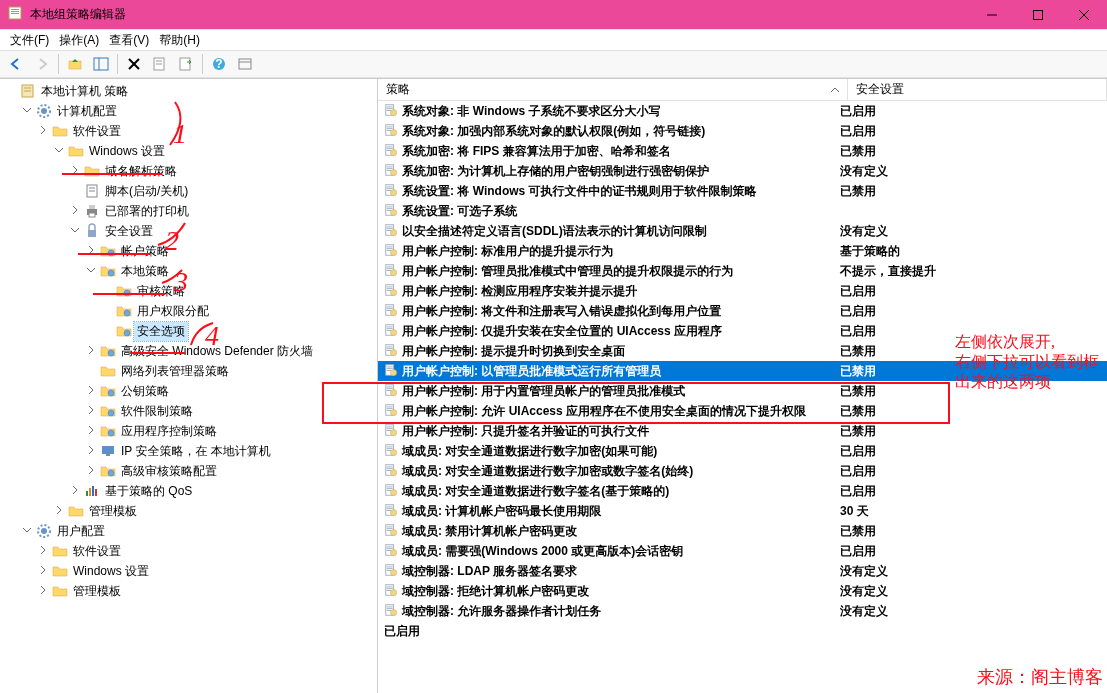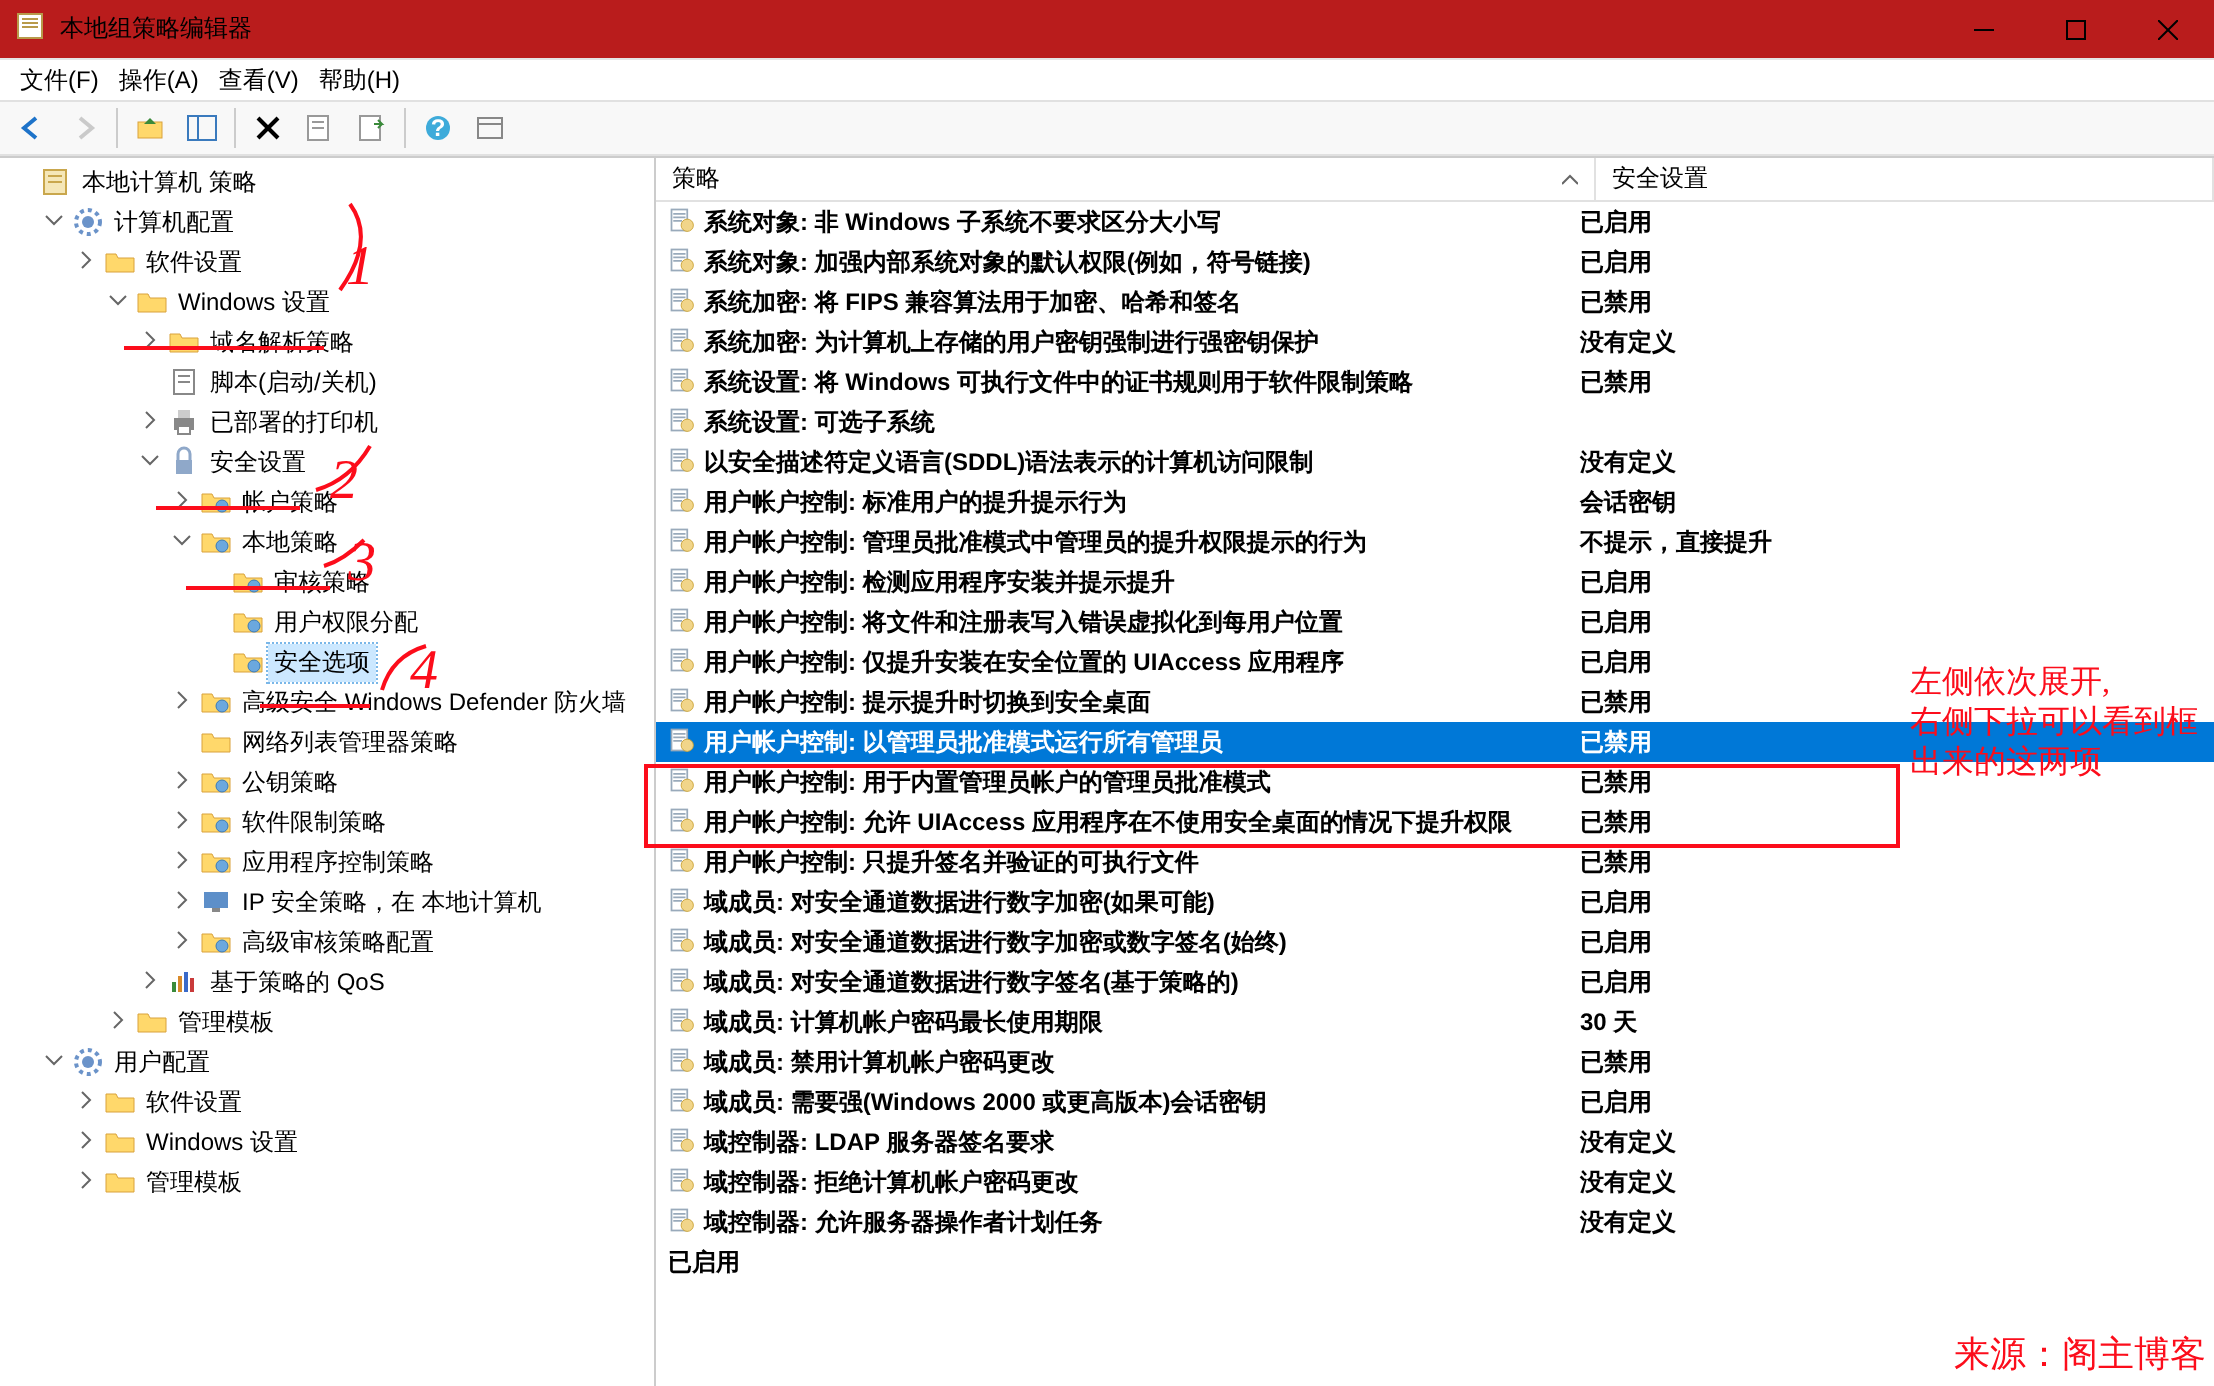--- a/index.html
+++ b/index.html
@@ -1,27 +1,27 @@
 <!DOCTYPE html>
 <html><head>
 <meta charset="utf-8">
 <style>
 * { margin: 0; padding: 0; box-sizing: border-box; font-family: "Microsoft YaHei", "Segoe UI", Tahoma, sans-serif; font-size: 12px; }
 body { background: #fff; width: 1107px; height: 693px; position: relative; overflow: hidden; }
-.titlebar { height: 30px; display: flex; align-items: center; padding: 0 0 0 8px; background: #b91c1c; border-bottom: 1px solid #e5e5e5; }
+.titlebar { height: 30px; display: flex; align-items: center; padding: 0 0 0 8px; background: #ec4899; border-bottom: 1px solid #e5e5e5; }
 .titlebar .title { flex: 1; display: flex; align-items: center; gap: 6px; }
 .titlebar .controls { display: flex; }
 .titlebar .controls .btn { width: 46px; height: 30px; display: flex; align-items: center; justify-content: center; color: #000; }
 .menubar { height: 20px; display: flex; align-items: center; padding: 0 6px; gap: 2px; }
 .menubar span { padding: 2px 4px; }
 .toolbar { height: 28px; display: flex; align-items: center; padding: 0 4px; gap: 2px; border-top: 1px solid #e1e1e1; border-bottom: 1px solid #e1e1e1; background: #f8f8f8; }
 .toolbar .tbtn { width: 24px; height: 24px; display: flex; align-items: center; justify-content: center; border: 1px solid transparent; }
 .toolbar .sep { width: 1px; height: 20px; background: #ccc; margin: 0 2px; }
 .content { display: flex; height: calc(693px - 30px - 20px - 28px); border-top: 1px solid #ccc; }
-.tree-pane { width: 328px; border-right: 1px solid #ccc; overflow-y: auto; padding: 2px 0; }
+.tree-pane { width: 378px; border-right: 1px solid #ccc; overflow-y: auto; padding: 2px 0; }
 .list-pane { flex: 1; display: flex; flex-direction: column; }
 .list-header { display: flex; height: 22px; border-bottom: 1px solid #e1e1e1; background: #fff; }
 .list-header .col { padding: 3px 8px; border-right: 1px solid #e1e1e1; display: flex; align-items: center; justify-content: space-between; }
 .list-header .col.c1 { width: 470px; }
 .list-header .col.c2 { flex: 1; }
 .list-body { flex: 1; overflow-y: auto; position: relative; }
 .row { display: flex; align-items: center; height: 20px; padding: 0 6px; white-space: nowrap; position: relative; font-weight: bold; }
 .row .rlabel { width: 456px; display: flex; align-items: center; gap: 4px; overflow: hidden; }
 .row .rval { flex: 1; }
 .row.selected { background: #0078d7; color: #fff; }
@@ -551,21 +551,21 @@
           <div class="rlabel">
             <span><svg class="policy-icon" viewBox="0 0 16 16">
                 <rect x="2" y="2" width="9" height="12" fill="#fff" stroke="#9ab"></rect>
                 <rect x="3" y="4" width="7" height="1" fill="#9ab"></rect>
                 <rect x="3" y="6" width="7" height="1" fill="#9ab"></rect>
                 <rect x="3" y="8" width="5" height="1" fill="#9ab"></rect>
                 <circle cx="11" cy="11" r="3.5" fill="#f1d58a" stroke="#c9a030" stroke-width="0.5"></circle>
               </svg></span>
             <span>用户帐户控制: 标准用户的提升提示行为</span>
           </div>
-          <div class="rval">会话密钥</div>
+          <div class="rval">基于策略的</div>
         </div>
         <div class="row">
           <div class="rlabel">
             <span><svg class="policy-icon" viewBox="0 0 16 16">
                 <rect x="2" y="2" width="9" height="12" fill="#fff" stroke="#9ab"></rect>
                 <rect x="3" y="4" width="7" height="1" fill="#9ab"></rect>
                 <rect x="3" y="6" width="7" height="1" fill="#9ab"></rect>
                 <rect x="3" y="8" width="5" height="1" fill="#9ab"></rect>
                 <circle cx="11" cy="11" r="3.5" fill="#f1d58a" stroke="#c9a030" stroke-width="0.5"></circle>
               </svg></span>

